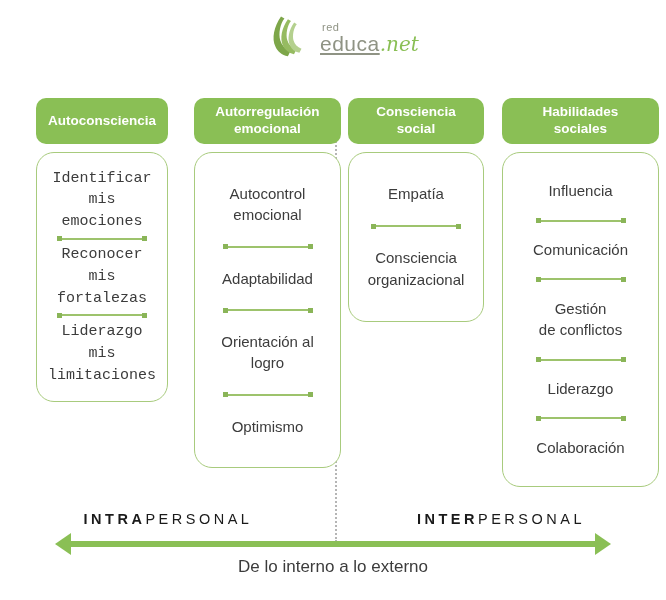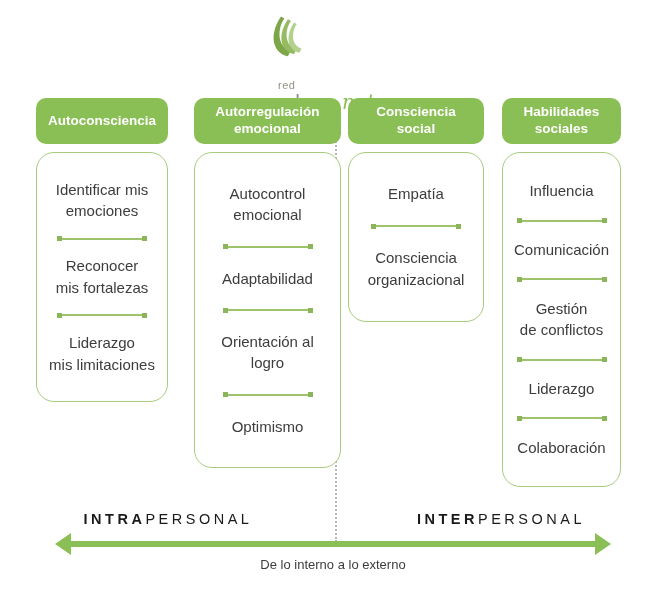--- a/index.html
+++ b/index.html
@@ -1,21 +1,21 @@
 <!DOCTYPE html>
 <html><head>
 <meta charset="utf-8">
 <style>
   html,body{margin:0;padding:0;background:#ffffff;}
   .stage{
     position:relative;width:666px;height:600px;background:#ffffff;
     font-family:"Liberation Sans", sans-serif;overflow:hidden;
   }
   
-  .logo{position:absolute;left:270px;top:8px;display:flex;align-items:flex-start;flex-direction:column;}
+  .logo{position:absolute;left:270px;top:8px;display:flex;align-items:flex-start;}
   .logo svg{display:block;}
   .logo-text{margin-left:6px;margin-top:14px;line-height:1;}
   .logo-red{display:block;font-size:11px;color:#8f9384;letter-spacing:.5px;margin-left:2px;}
   .logo-row{display:flex;align-items:baseline;}
   .logo-educa{font-size:21px;color:#8f9384;letter-spacing:.5px;text-decoration:underline;}
   .logo-net{font-size:20px;color:#8abf55;font-style:italic;font-family:"DejaVu Serif", serif;text-align:center;}
   
   .col{position:absolute;top:98px;}
   .hdr{
     background:#8abf55;color:#ffffff;font-weight:bold;font-size:13.5px;
@@ -42,21 +42,21 @@
   .axis-label{
     position:absolute;top:511px;font-size:14.5px;color:#1a1a1a;letter-spacing:3.5px;
     text-align:center;white-space:nowrap;
   }
   .axis-label .b{font-weight:bold;}
   .axis-label.left{left:0;width:336px;}
   .axis-label.right{left:336px;width:330px;}
   .arrow{position:absolute;left:55px;top:533px;}
   .caption{
     position:absolute;left:0;top:557px;width:666px;text-align:center;
-    font-size:13px;color:#3c3c3c;
+    font-size:17px;color:#3c3c3c;
   }
 </style>
 </head>
 <body>
 
 <div class="stage">
 
   <div class="logo">
     <svg width="44" height="58" viewBox="0 0 64 60">
       <g transform="translate(0,0)">
@@ -75,21 +75,21 @@
         <span class="logo-educa">educa</span>
           <span class="logo-net">.net</span>
       </div>
     </div>
   </div>
 
   <div class="vline"></div>
 
   <div class="col" style="left:36px;width:132px;border-radius:21px;">
     <div class="hdr">Autoconsciencia</div>
-    <div class="card" style="height:250px;">
+    <div class="card" style="height:250px;font-family:Liberation Mono, monospace;">
       <div class="item">Identificar mis
 emociones</div>
       <div class="sep"></div>
       <div class="item">Reconocer
 mis fortalezas</div>
       <div class="sep"></div>
       <div class="item">Liderazgo
 mis limitaciones</div>
     </div>
   </div>
@@ -114,21 +114,21 @@
     <div class="hdr">Consciencia
 social</div>
     <div class="card" style="height:170px;">
       <div class="item">Empatía</div>
       <div class="sep"></div>
       <div class="item">Consciencia
 organizacional</div>
     </div>
   </div>
 
-  <div class="col" style="left:502px;width:119px;">
+  <div class="col" style="left:502px;width:157px;">
     <div class="hdr">Habilidades
 sociales</div>
     <div class="card" style="height:335px;align-items:center;">
       <div class="item">Influencia</div>
       <div class="sep"></div>
       <div class="item">Comunicación</div>
       <div class="sep"></div>
       <div class="item">Gestión
 de conflictos</div>
       <div class="sep"></div>

